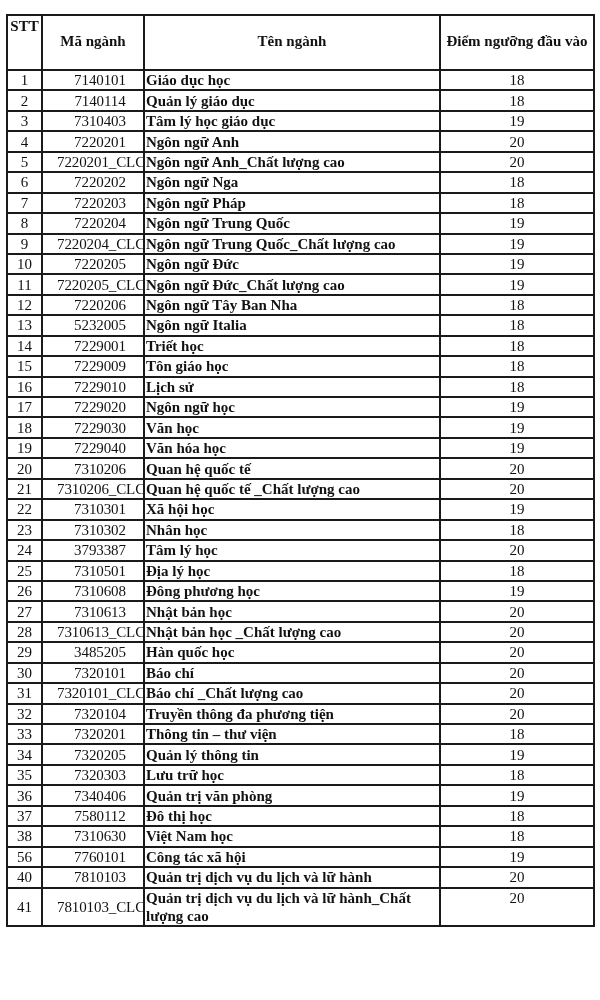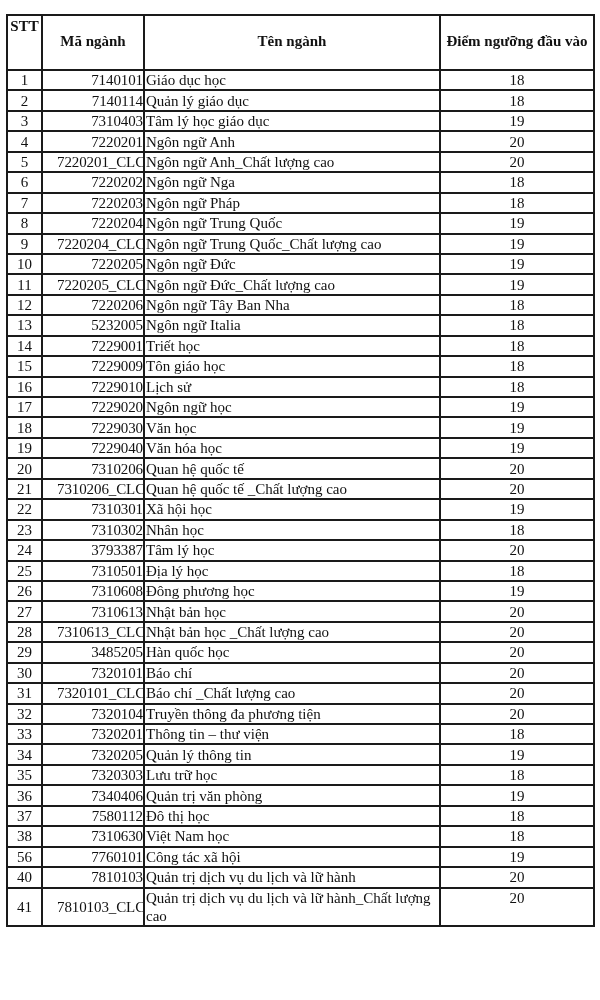--- a/index.html
+++ b/index.html
@@ -39,22 +39,22 @@
       vertical-align: top;
       text-align: center;
       height: 37px;
       padding-top: 16px;
       white-space: normal;
       line-height: 19px;
     }
     th.stt-h { padding: 1px 0 0 0; }
     td { height: 18.45px; }
     td.stt { text-align: center; padding: 0; }
-    td.code { text-align: right; padding-left: 14px; padding-right: 0; letter-spacing: -0.1px; }
-    td.name { text-align: left; padding-left: 1px; }
+    td.code { text-align: center; padding-left: 14px; padding-right: 0; letter-spacing: -0.1px; }
+    td.name { text-align: left; padding-left: 1px; font-weight: bold; }
     td.score { text-align: center; }
     tr.tall td { height: 36px; white-space: normal; }
     tr.tall td.score { vertical-align: top; }
     tr.tall td.name { line-height: 18px; }
   </style>
 </head>
 <body>
 
 <div class="wrap">
   <table>

